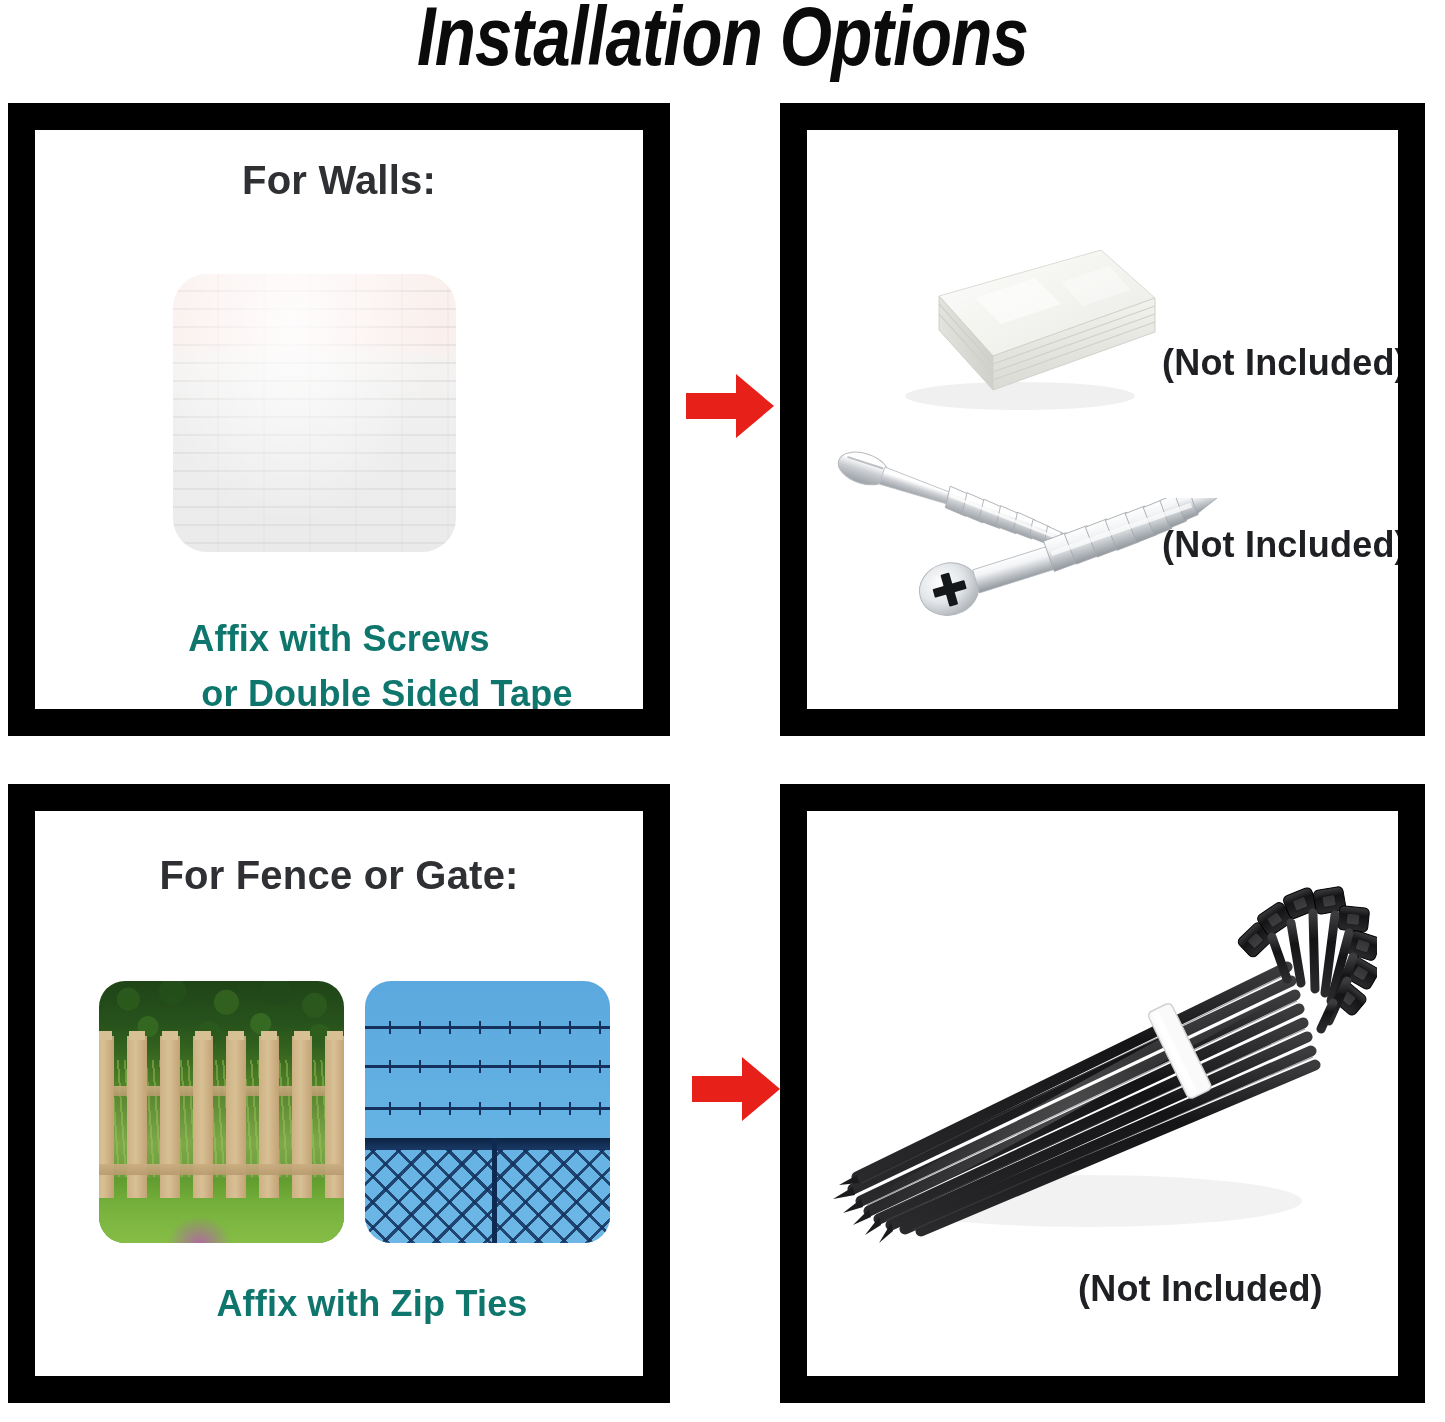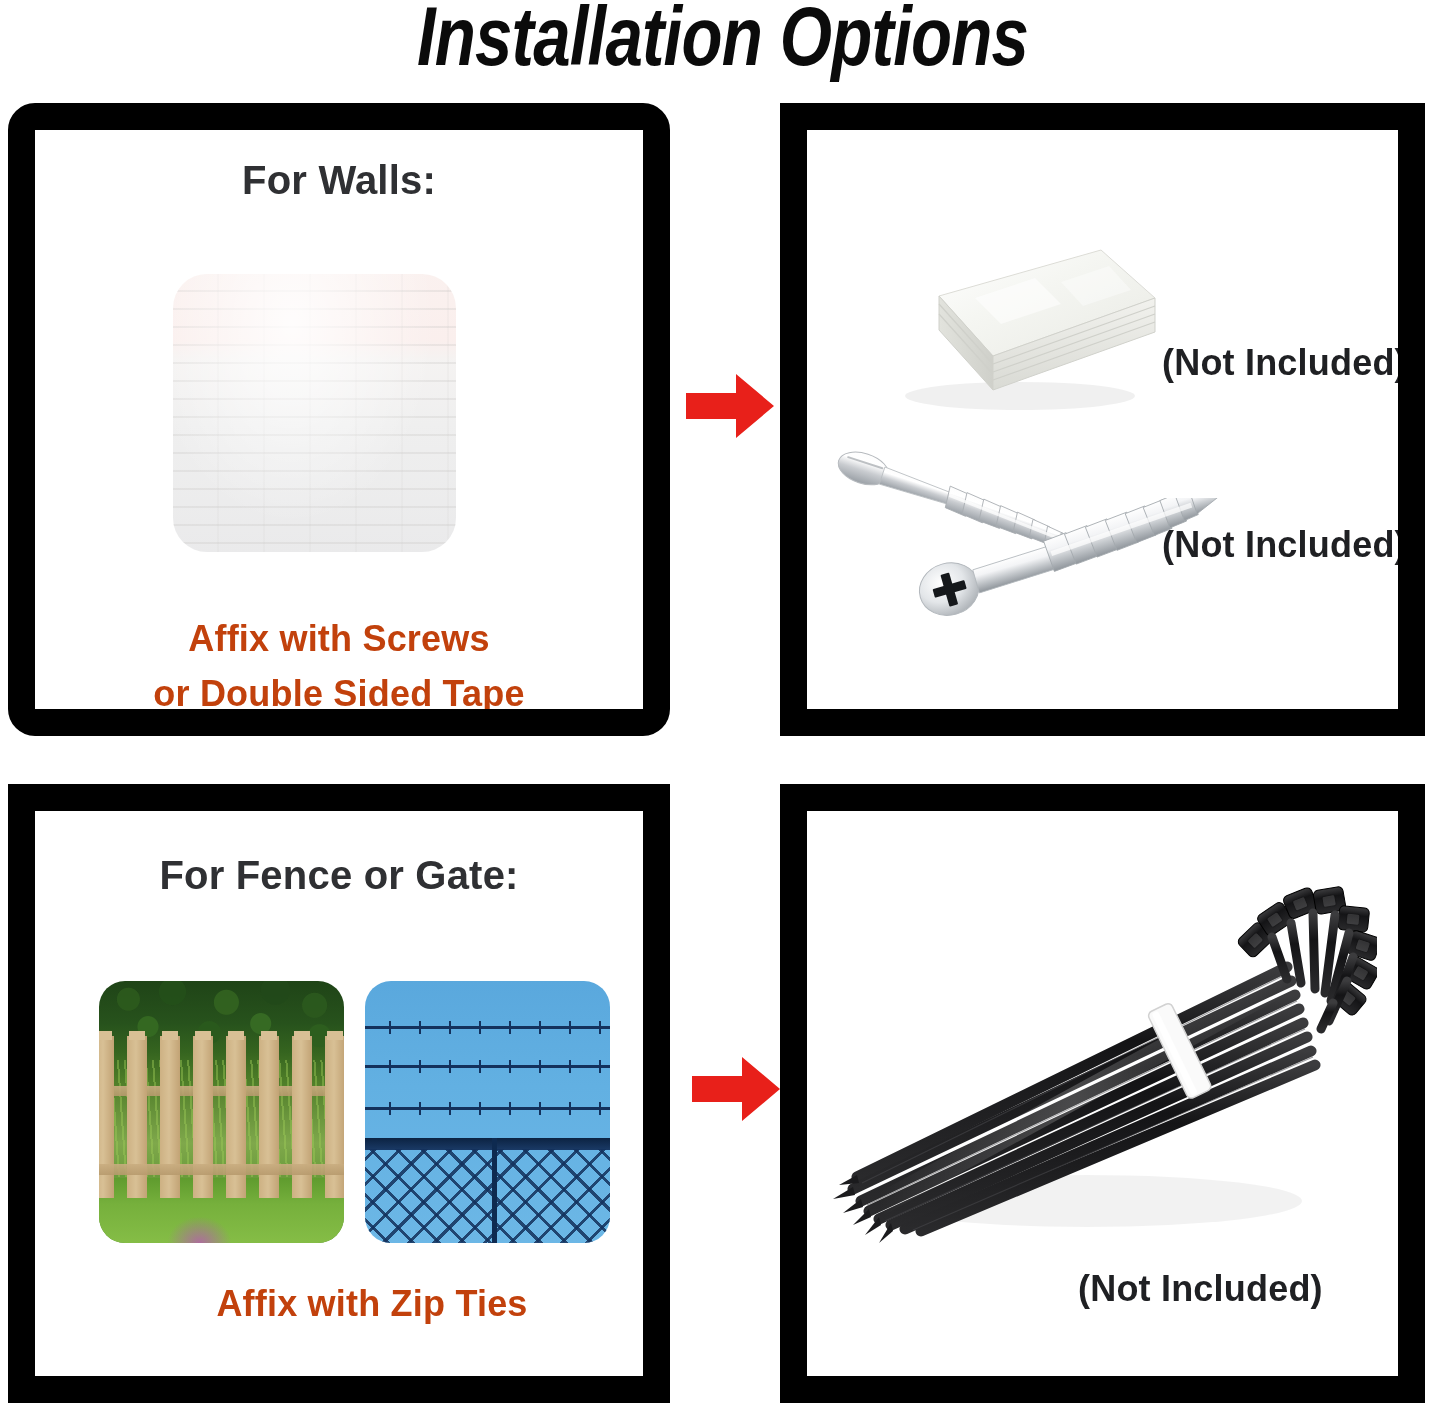--- a/index.html
+++ b/index.html
@@ -35,21 +35,21 @@
     line-height: 1.0;
   }
 
   
   .panel {
     position: absolute;
     background: #ffffff;
     border: 27px solid #000000;
     box-sizing: border-box;
   }
-  #panel-walls        { left: 8px;   top: 103px;  width: 662px; height: 633px; border-radius: 27px; }
+  #panel-walls        { left: 8px;   top: 103px;  width: 662px; height: 633px; }
   #panel-wall-hw      { left: 780px; top: 103px;  width: 645px; height: 633px; }
   #panel-fence        { left: 8px;   top: 784px;  width: 662px; height: 619px; }
   #panel-fence-hw     { left: 780px; top: 784px;  width: 645px; height: 619px; }
 
   .panel-inner {
     position: relative;
     width: 100%;
     height: 100%;
     background: #ffffff;
     overflow: hidden;
@@ -68,26 +68,26 @@
   }
   #walls-heading  { top: 28px; }
   #fence-heading  { top: 42px; text-align: center; }
 
   .caption {
     position: absolute;
     width: 100%;
     text-align: center;
     font-weight: 700;
     font-size: 36px;
-    color: #c2410c;
+    color: #0f766e;
     letter-spacing: 0.2px;
     white-space: nowrap;
   }
   #walls-caption-1 { top: 488px; }
-  #walls-caption-2 { top: 543px; }
+  #walls-caption-2 { top: 543px; margin-left: 48px; }
   #fence-caption   { top: 472px; margin-left: 33px; }
 
   .not-included {
     position: absolute;
     font-weight: 700;
     font-size: 36px;
     color: #1f2023;
     white-space: nowrap;
     letter-spacing: 0.2px;
   }

